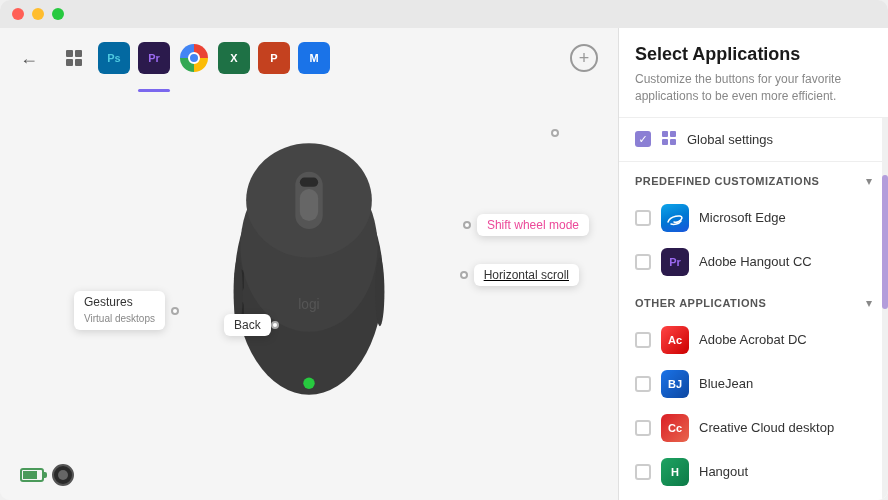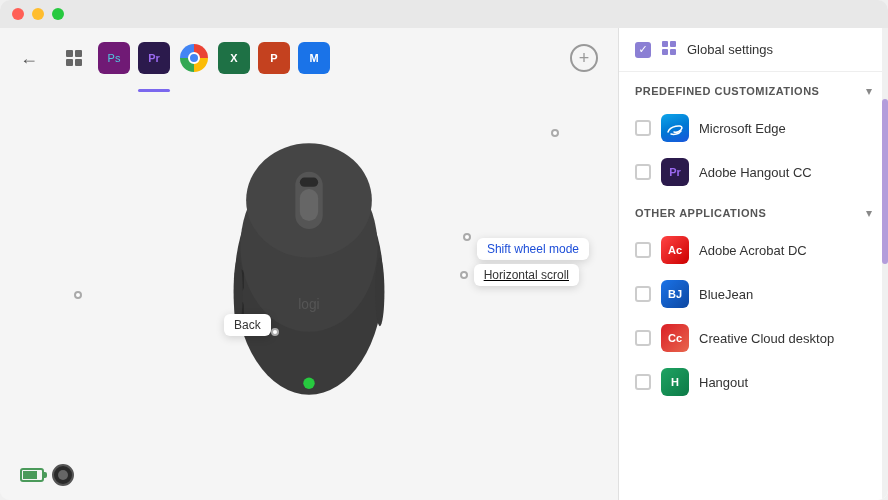--- a/index.html
+++ b/index.html
@@ -292,21 +292,21 @@
 
           <div class="app-icon-btn icon-grid">
             <svg width="20" height="20" viewBox="0 0 20 20" fill="none">
               <rect x="2" y="2" width="7" height="7" rx="1" fill="#666"></rect>
               <rect x="11" y="2" width="7" height="7" rx="1" fill="#666"></rect>
               <rect x="2" y="11" width="7" height="7" rx="1" fill="#666"></rect>
               <rect x="11" y="11" width="7" height="7" rx="1" fill="#666"></rect>
             </svg>
           </div>
 
-          <div class="app-icon-btn" style="background:#701a75; color:#4ec9e0; font-size:11px; font-weight:normal;">Ps</div>
+          <div class="app-icon-btn" style="background:#0369a1; color:#4ec9e0; font-size:11px; font-weight:bold;">Ps</div>
 
           <div style="position:relative;">
             <div class="app-icon-btn" style="background:#2b1a4c; color:#9b6af0; font-size:11px; font-weight:bold;">Pr</div>
             <div style="position:absolute; bottom:-18px; left:0; width:32px; height:3px; background:#7b68ee; border-radius:2px;"></div>
           </div>
 
           <div class="app-icon-btn" style="background:transparent; padding:0;">
             <div style="width:28px;height:28px;border-radius:50%;position:relative;background:conic-gradient(#ea4335 0deg 90deg, #fbbc05 90deg 180deg, #34a853 180deg 270deg, #4285f4 270deg 360deg);">
               <div style="position:absolute;top:50%;left:50%;transform:translate(-50%,-50%);width:12px;height:12px;border-radius:50%;background:#4285f4;border:2px solid white;"></div>
             </div>
@@ -349,57 +349,65 @@
           </svg>
 
           
           <div style="position:absolute; top:20px; right:-110px; display:flex; align-items:center; gap:6px;">
             <div style="width:8px;height:8px;border-radius:50%;border:2px solid #aaa;background:white;flex-shrink:0;"></div>
           </div>
 
           
           <div style="position:absolute; top:105px; right:-140px; display:flex; align-items:center; gap:6px;">
             <div style="width:8px;height:8px;border-radius:50%;border:2px solid #aaa;background:white;flex-shrink:0;"></div>
-            <div style="background:white;border-radius:6px;padding:4px 10px;font-size:12px;font-weight:500;color:#1d4ed8;box-shadow:0 2px 8px rgba(0,0,0,0.15);margin-top:24px;">Shift wheel mode</div>
+            <div style="background:white;border-radius:6px;padding:4px 10px;font-size:12px;font-weight:500;color:#ec4899;box-shadow:0 2px 8px rgba(0,0,0,0.15);">Shift wheel mode</div>
           </div>
 
           
           <div style="position:absolute; top:155px; right:-130px; display:flex; align-items:center; gap:6px;text-decoration:underline;">
             <div style="width:8px;height:8px;border-radius:50%;border:2px solid #aaa;background:white;flex-shrink:0;"></div>
             <div style="background:white;border-radius:6px;padding:4px 10px;font-size:12px;font-weight:500;color:#333;box-shadow:0 2px 8px rgba(0,0,0,0.15);">Horizontal scroll</div>
           </div>
 
           
-          <div style="position:absolute; top:205px; left:55px; display:flex; align-items:flex-end; gap:0;">
+          <div style="position:absolute; top:205px; left:55px; display:flex; align-items:center; gap:0;">
             <div style="background:white;border-radius:6px;padding:4px 10px;font-size:12px;font-weight:500;color:#333;box-shadow:0 2px 8px rgba(0,0,0,0.15);">Back</div>
             <div style="width:8px;height:8px;border-radius:50%;border:2px solid #aaa;background:white;flex-shrink:0;"></div>
           </div>
 
           
 
           
           <div style="position:absolute; top:182px; left:-95px; display:flex; align-items:center; gap:6px;">
+            <div style="background:white;border-radius:6px;padding:4px 10px;font-size:12px;font-weight:500;color:#333;box-shadow:0 2px 8px rgba(0,0,0,0.15); line-height:1.3;">
+              <span>Gestures</span><br>
+              <span style="font-size:10px;color:#888;">Virtual desktops</span>
+            </div>
             <div style="width:8px;height:8px;border-radius:50%;border:2px solid #aaa;background:white;flex-shrink:0;"></div>
           </div>
         </div>
       </div>
 
       <div class="status-bar">
         <div style="width:24px;height:14px;border:2px solid #4a9a5a;border-radius:3px;position:relative;display:flex;align-items:center;">
           <div style="width:70%;height:8px;background:#4a9a5a;margin:1px;"></div>
           <div style="width:3px;height:6px;background:#4a9a5a;position:absolute;right:-5px;border-radius:0 2px 2px 0;"></div>
         </div>
         <div style="width:22px;height:22px;border-radius:50%;background:#2a2a2a;border:2px solid #555;display:flex;align-items:center;justify-content:center;">
           <div style="width:10px;height:10px;border-radius:50%;background:#666;"></div>
         </div>
       </div>
     </div>
 
     <div class="right-panel">
 
+      <div class="panel-header">
+        <div class="panel-title">Select Applications</div>
+        <div class="panel-subtitle">Customize the buttons for your favorite applications to be even more efficient.</div>
+      </div>
 
       <div style="position:relative;flex:1;overflow:hidden;">
         <div class="panel-body">
 
           <div class="global-settings">
             <div class="checkbox-checked"></div>
             <div style="color:#8b7fd4;font-size:15px;">
               <svg width="16" height="16" viewBox="0 0 16 16" fill="none">
                 <rect x="1" y="1" width="6" height="6" rx="1" fill="#8b7fd4"></rect>
                 <rect x="9" y="1" width="6" height="6" rx="1" fill="#8b7fd4"></rect>

